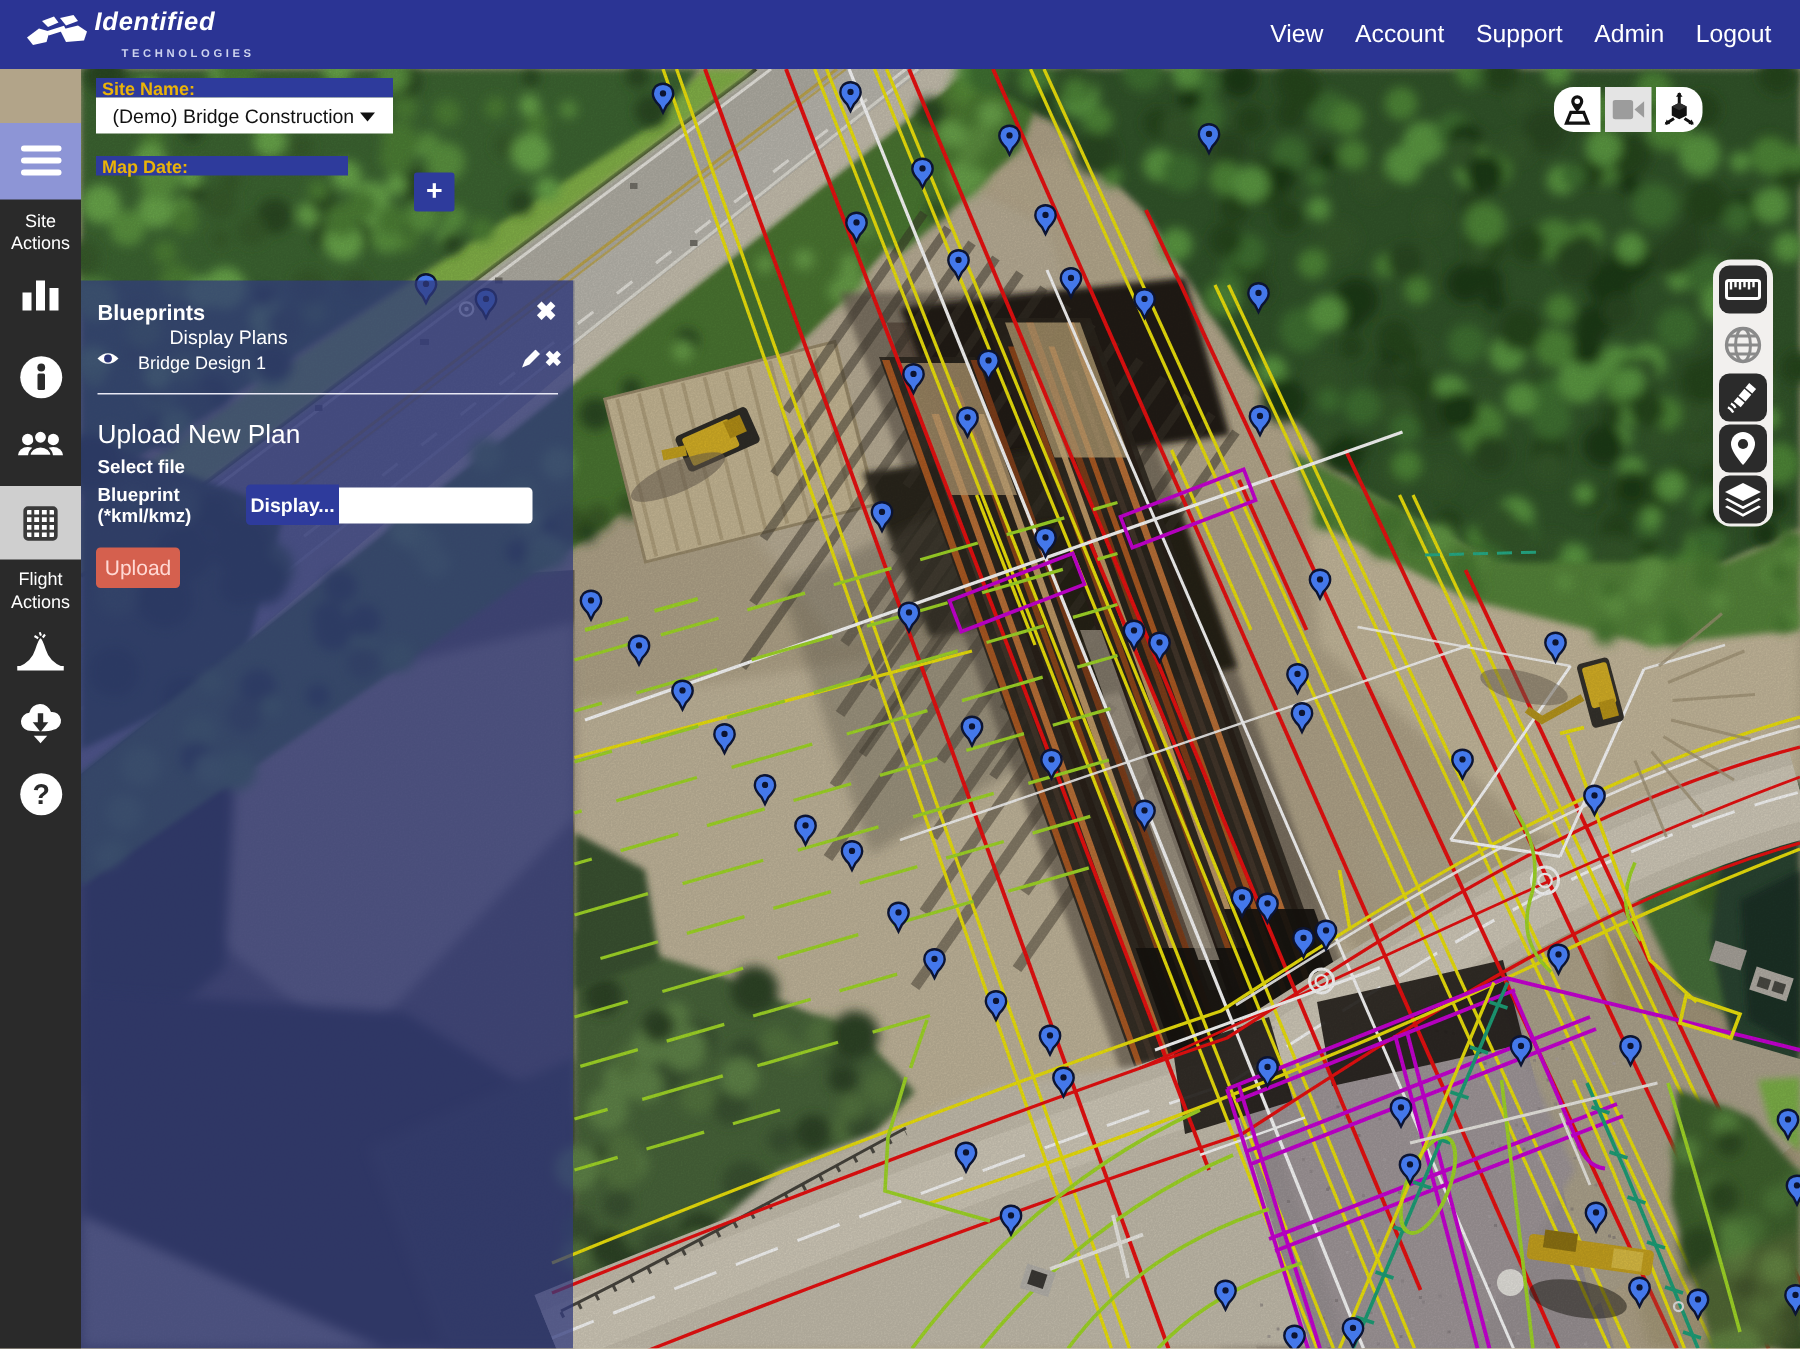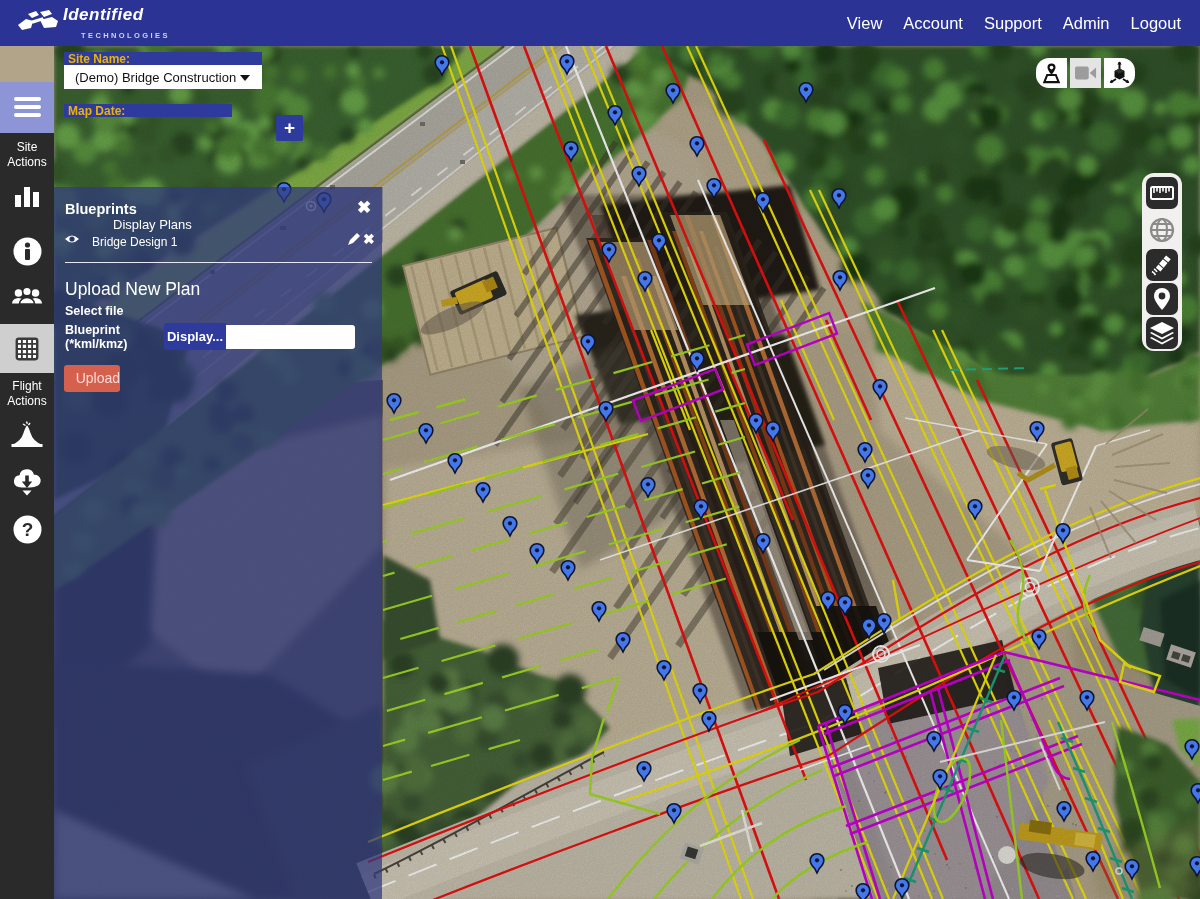--- a/index.html
+++ b/index.html
@@ -1182,21 +1182,21 @@
     <svg style="position:absolute; left:292px; top:46px;" width="14" height="14" viewBox="0 0 14 14">
         <path d="M2 12 L4 7 L11 0 L14 3 L7 10 Z" fill="#fff"></path>
       </svg>
     <div style="position:absolute; left:309px; top:44px; font-size:14px; font-weight:bold;">✖</div>
     <div style="position:absolute; left:11px; top:75px; width:307px; border-top:1px solid #e8e8f4;"></div>
     <div style="position:absolute; left:11px; top:92px; font-size:17.5px;">Upload New Plan</div>
     <div style="position:absolute; left:11px; top:117px; font-size:12.5px; font-weight:bold;text-align:center;">Select file</div>
     <div style="position:absolute; left:11px; top:136px; font-size:12.5px; font-weight:bold; line-height:14px;">Blueprint<br>(*kml/kmz)</div>
     <div style="position:absolute; left:110px; top:136px; width:62px; height:27px; background:#2e3b9c; color:#fff; font-size:13px; font-weight:bold; text-align:center; line-height:27px; border-radius:3px 0 0 3px;">Display...</div>
     <div style="position:absolute; left:172px; top:138px; width:129px; height:24px; background:#fff; border-radius:0 3px 3px 0;"></div>
-    <div style="position:absolute; left:10px; top:178px; width:56px; height:27px; background:#d5604e; color:#ffd9d4; font-size:14px; text-align:right; line-height:27px; border-radius:3px;">Upload</div>
+    <div style="position:absolute; left:10px; top:178px; width:56px; height:27px; background:#d5604e; color:#ffd9d4; font-size:14px; text-align:center; line-height:27px; border-radius:3px;">Upload</div>
   </div>
 
   <div class="trbtn" style="left:1036px; border-radius:13px 0 0 13px;">
     <svg width="23" height="23" viewBox="0 0 24 24">
         <path d="M4.5 21 L7.5 13.5 H16.5 L19.5 21 Z" fill="none" stroke="#111" stroke-width="2.2"></path>
         <path d="M12 1.5 a4.2 4.2 0 0 1 4.2 4.2 c0 2.8 -4.2 7.6 -4.2 7.6 s-4.2 -4.8 -4.2 -7.6 A4.2 4.2 0 0 1 12 1.5 Z" fill="#111"></path>
         <circle cx="12" cy="5.8" r="1.9" fill="#fff"></circle>
       </svg>
   </div>
   <div class="trbtn" style="left:1070px; background:#e4e4e4;">

